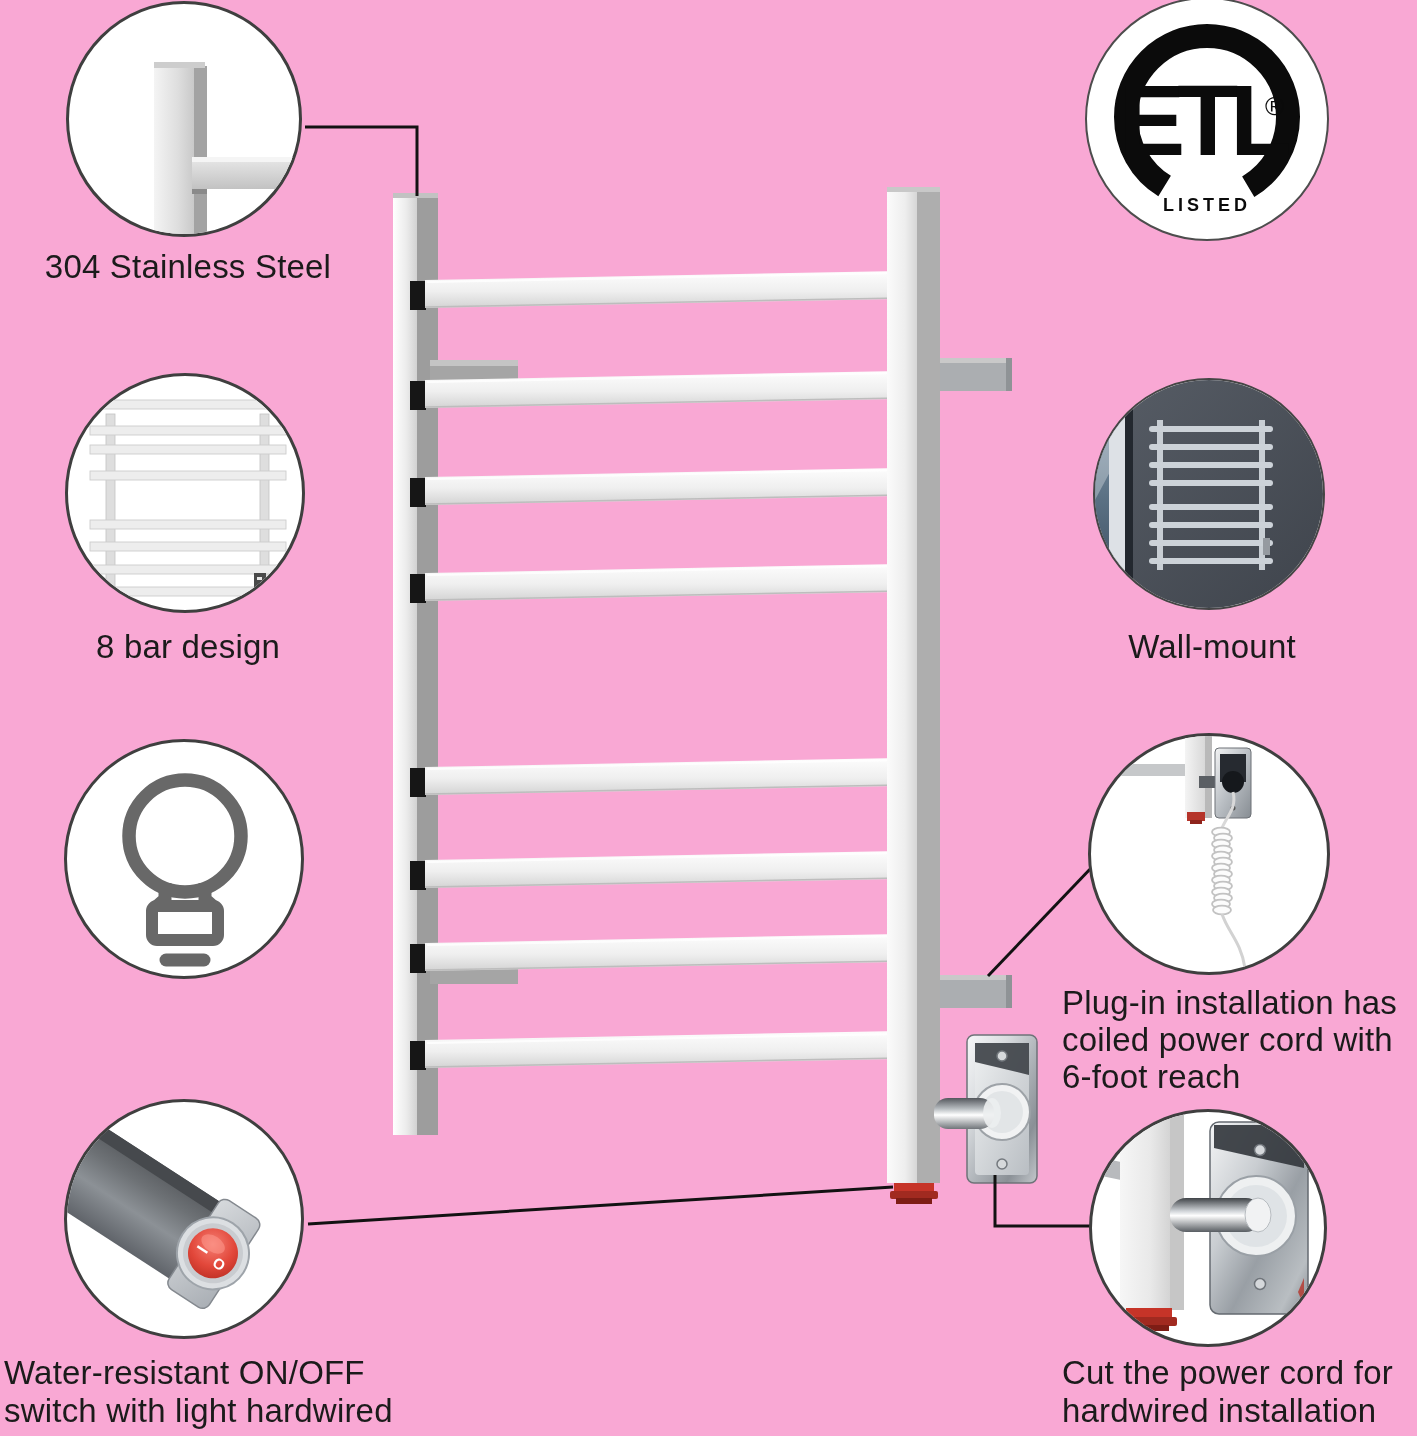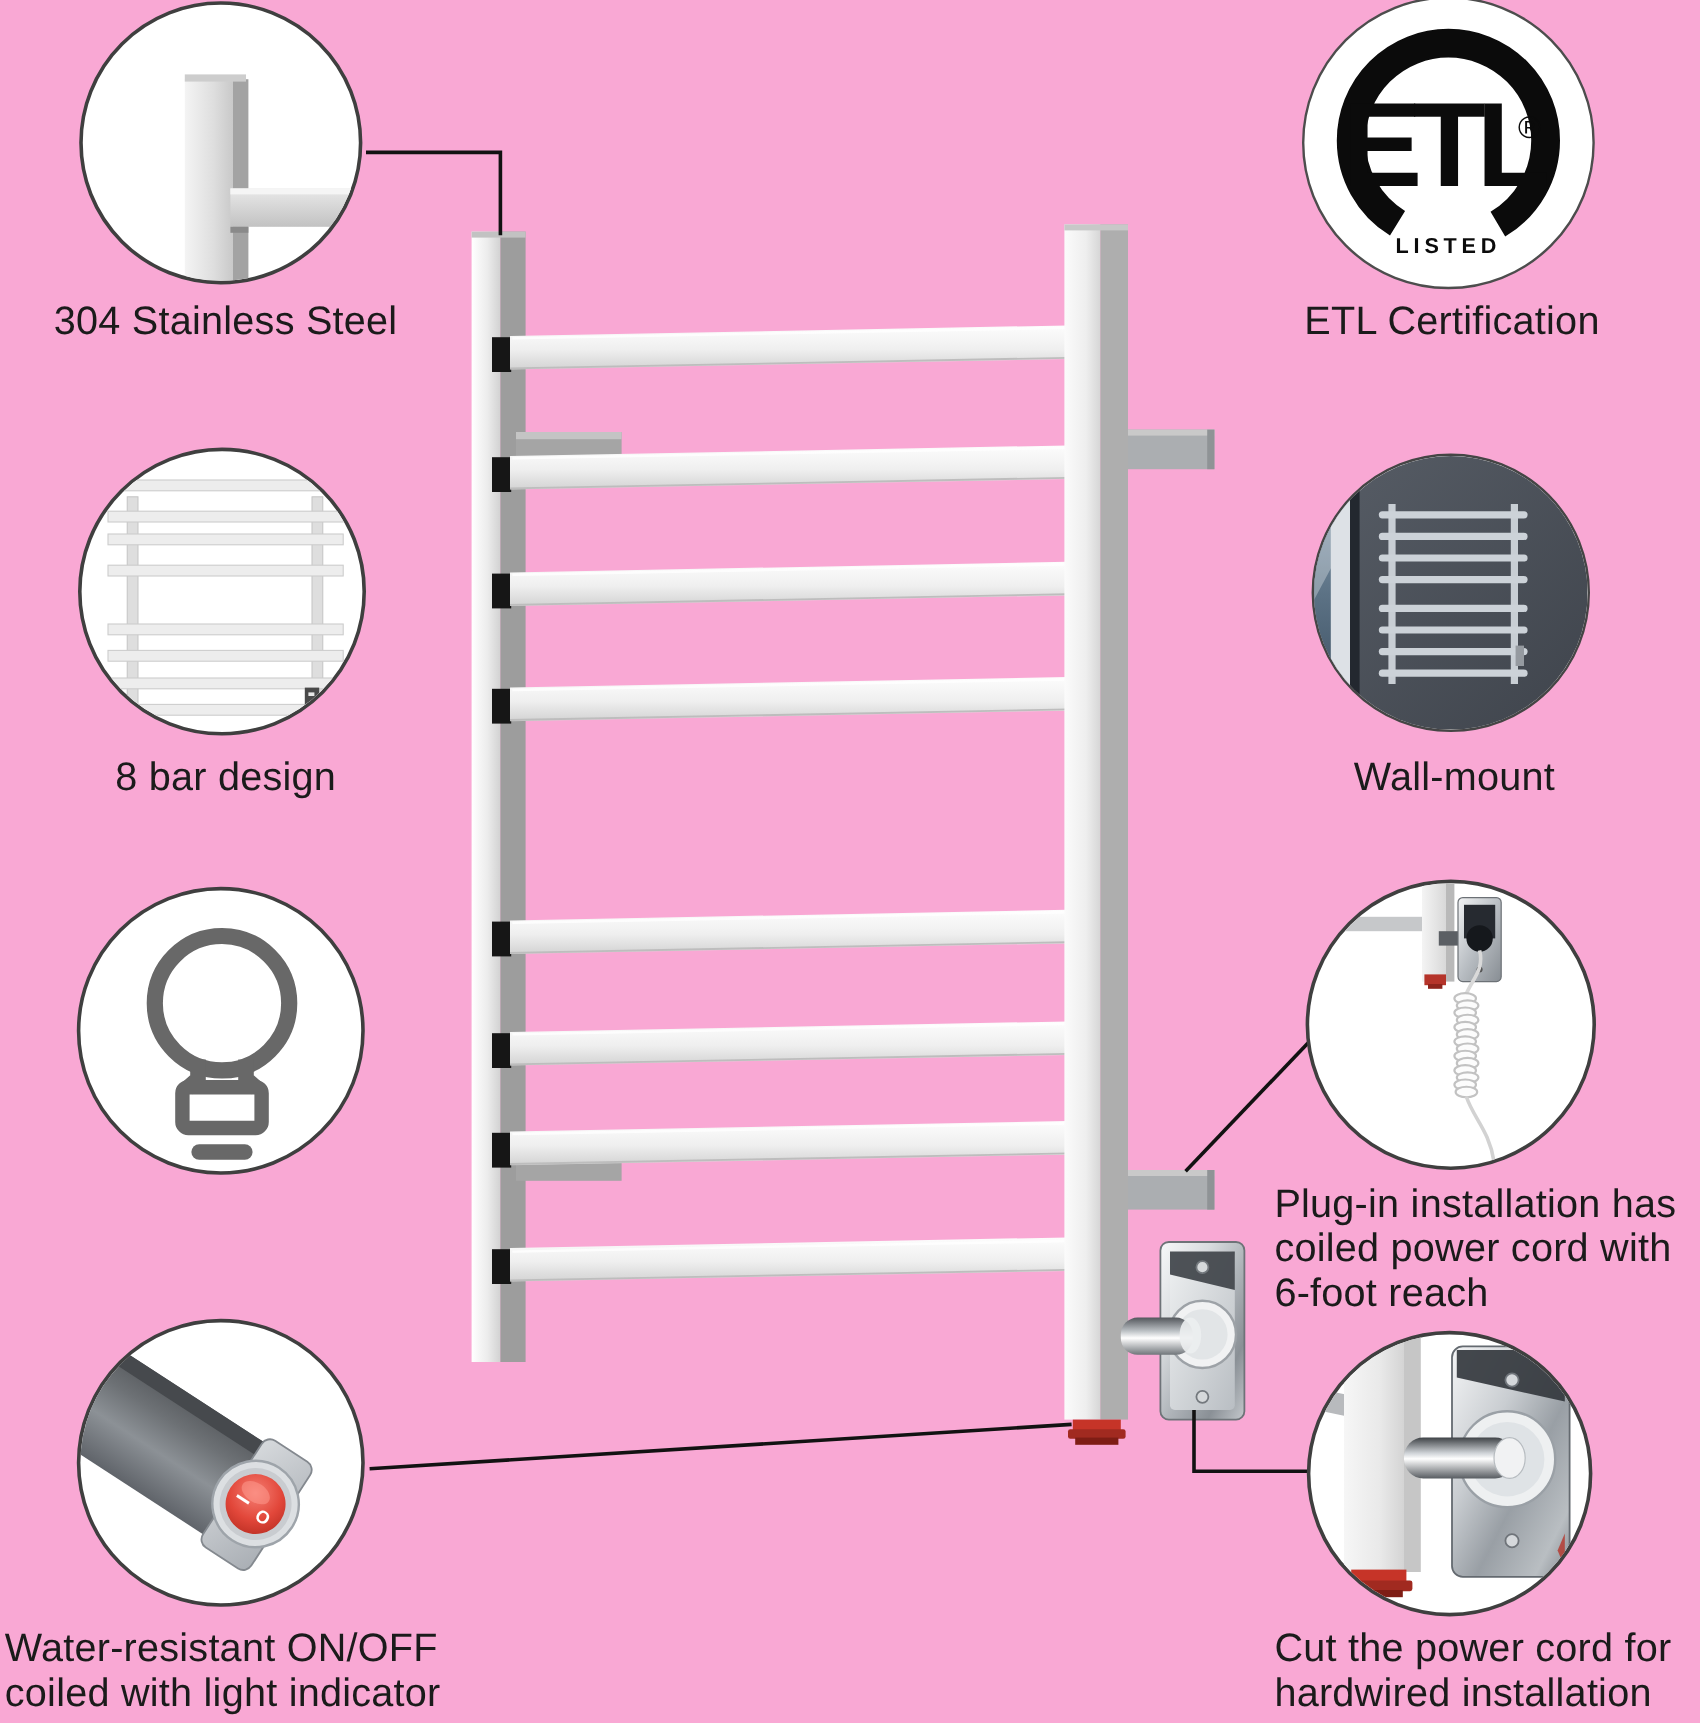--- a/index.html
+++ b/index.html
@@ -378,30 +378,29 @@
       <g>
         <rect x="34" y="196" width="46" height="10" fill="#c63428"></rect>
         <rect x="29" y="205" width="56" height="9" rx="2" fill="#a12a20"></rect>
         <rect x="37" y="213" width="40" height="6" fill="#7e1d15"></rect>
       </g>
     </svg>
   </div>
 
   <div class="label center" style="left:7px;top:248px;width:362px;text-align:center;">304 Stainless Steel</div>
 
-  <div class="label center" style="left:1029px;top:248px;width:362px;">ETL Certification</div>
 
   <div class="label center" style="left:7px;top:628px;width:362px;">8 bar design</div>
 
   <div class="label center" style="left:1031px;top:628px;width:362px;">Wall-mount</div>
 
 
   <div class="label" style="left:1062px;top:984px;width:360px;line-height:37px;">Plug-in installation has
 coiled power cord with
 6-foot reach</div>
 
   <div class="label" style="left:4px;top:1354px;width:440px;">Water-resistant ON/OFF
-coiled with light indicator</div>
+switch with light hardwired</div>
 
   <div class="label" style="left:1062px;top:1354px;width:356px;">Cut the power cord for
 hardwired installation</div>
 
 </div>
 
 </body></html>

